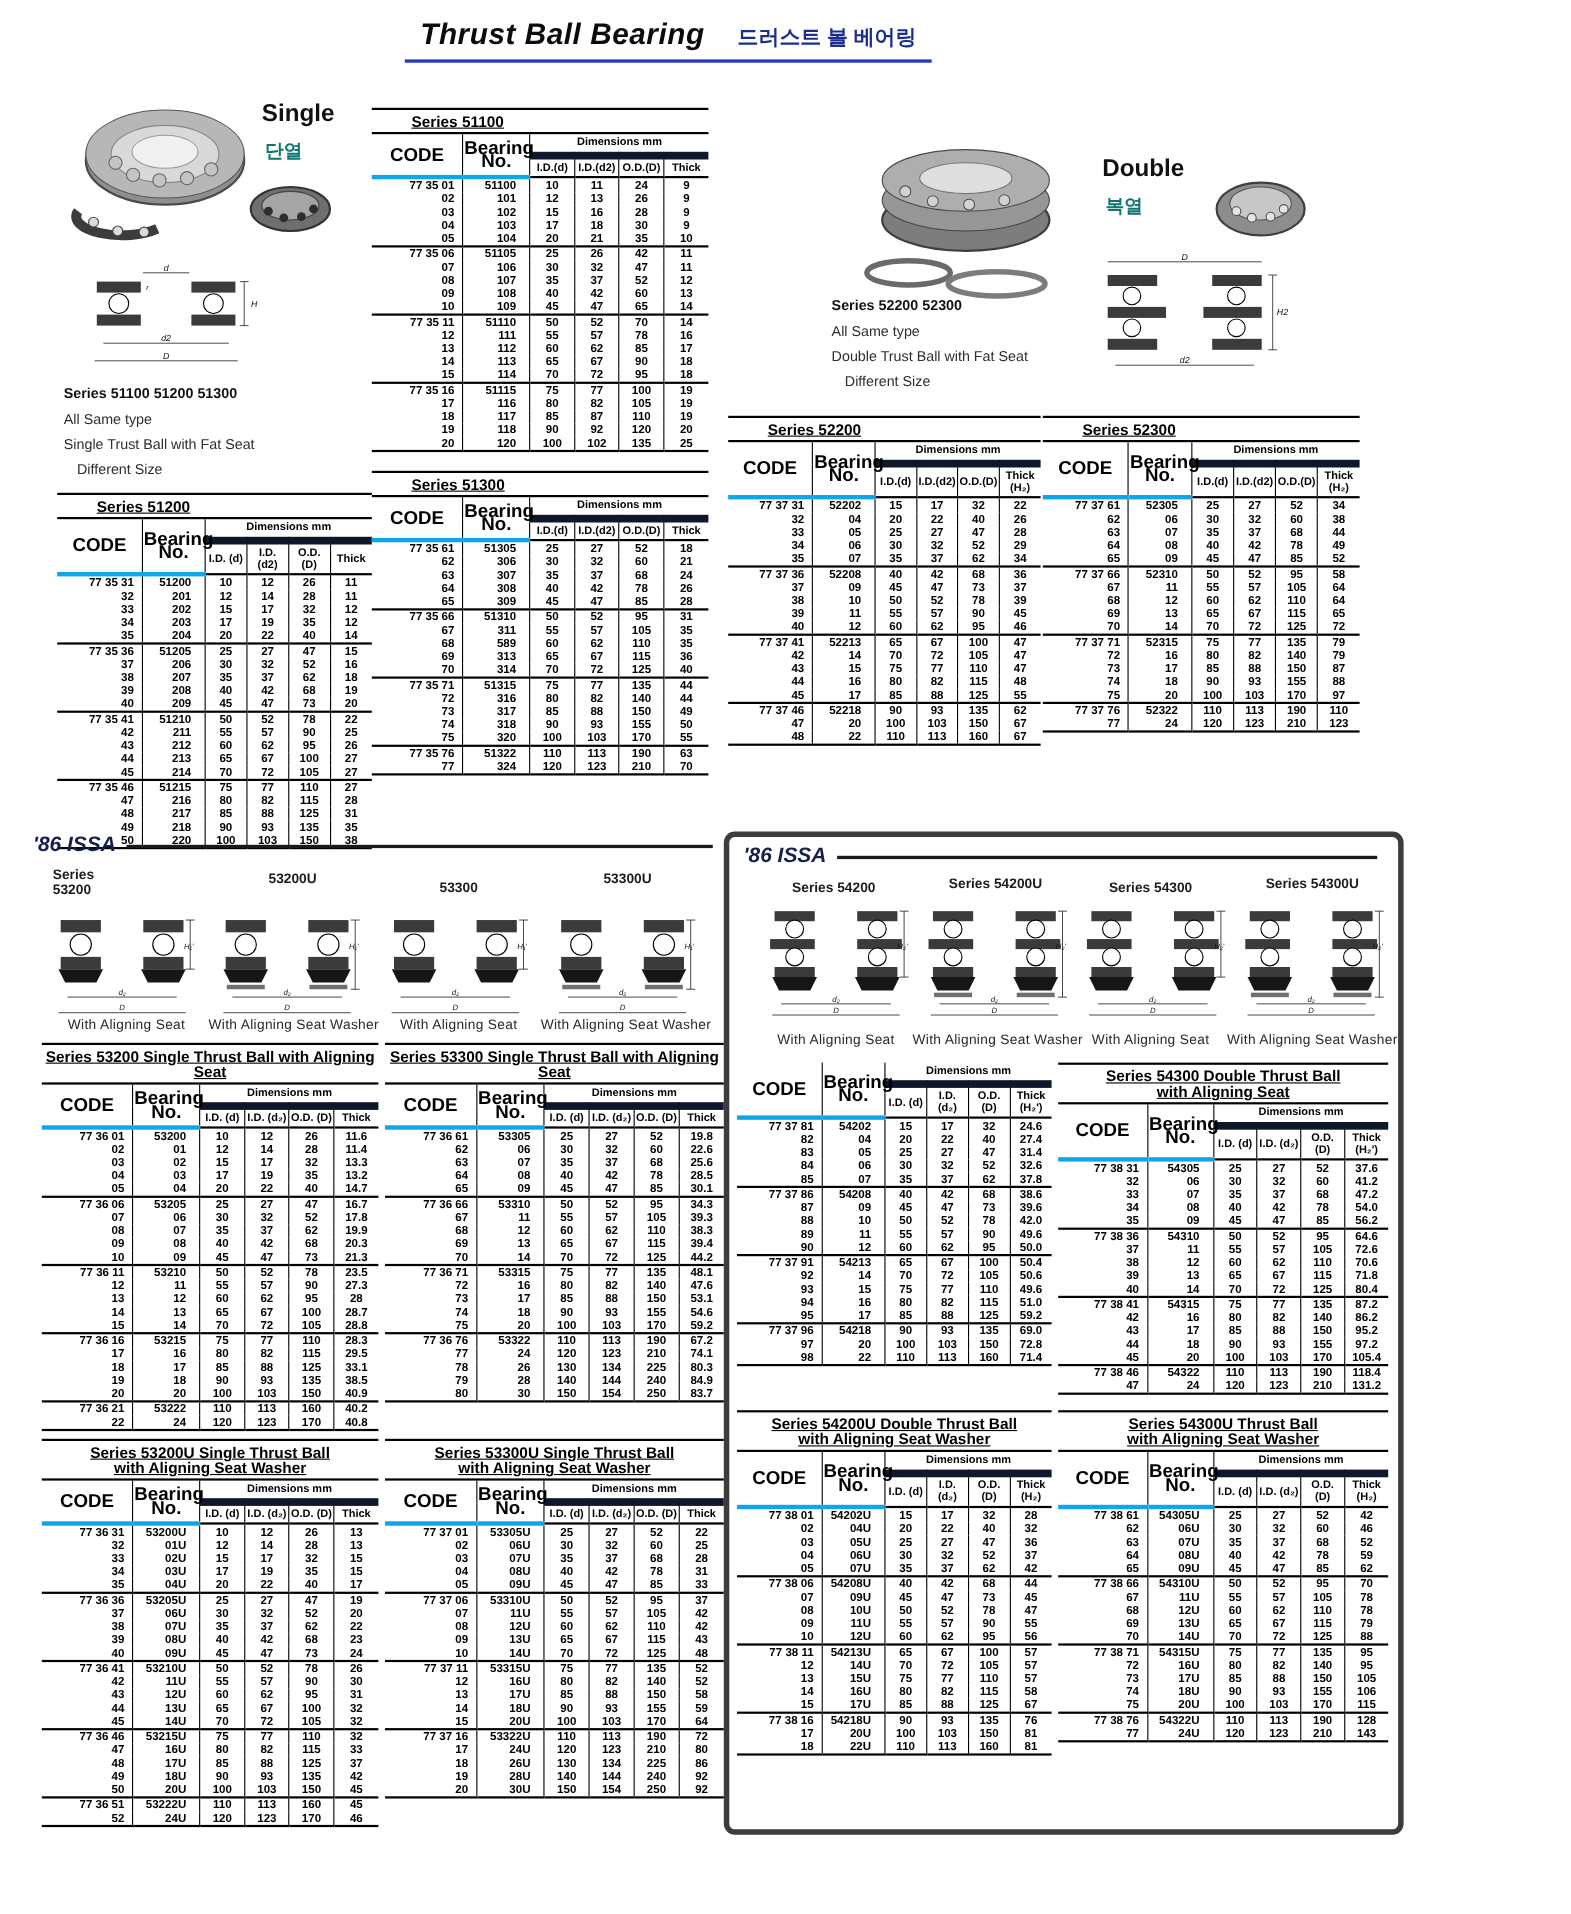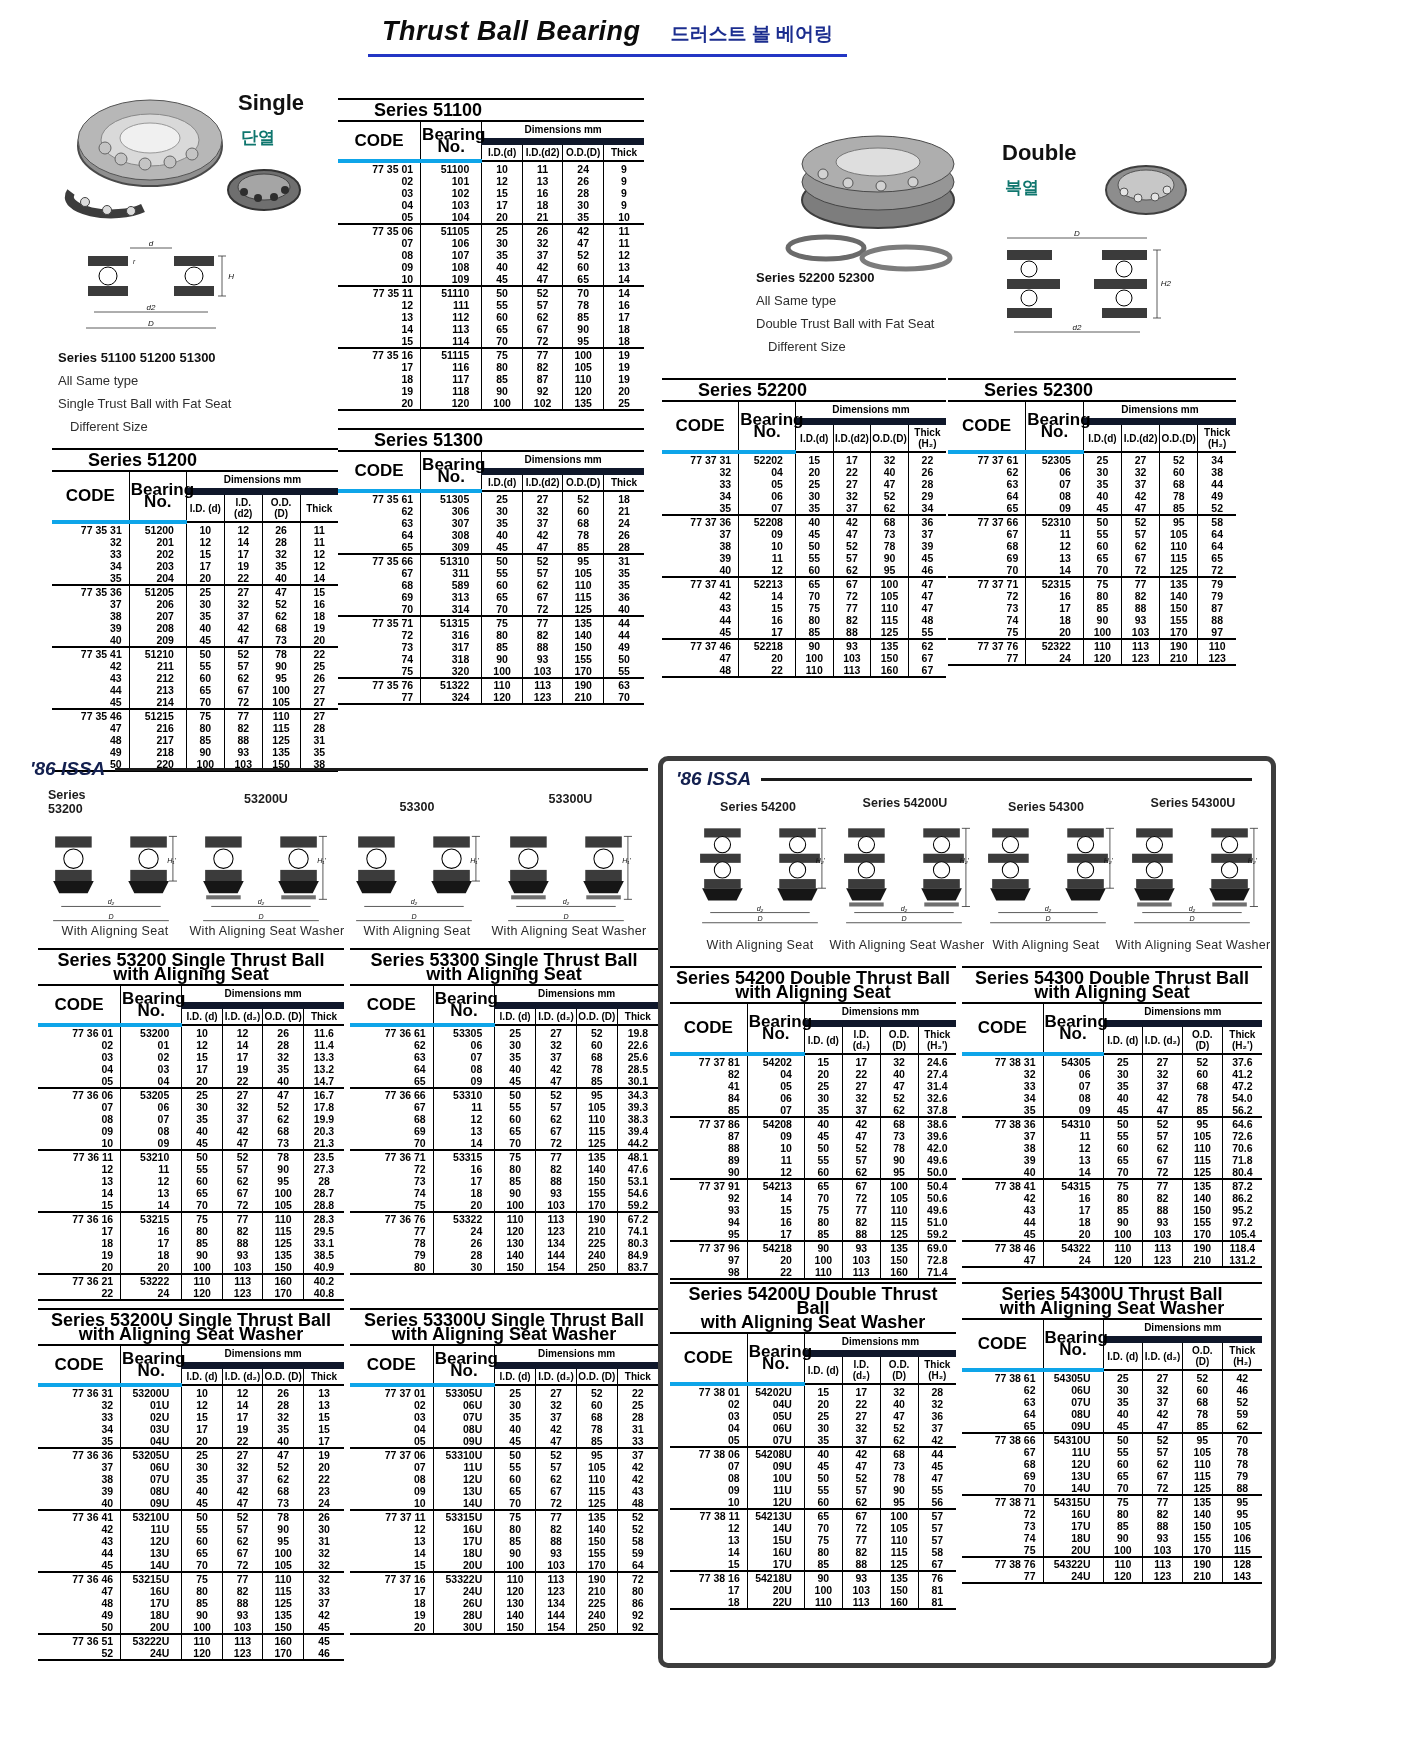--- a/index.html
+++ b/index.html
@@ -25,22 +25,22 @@
   .issa-txt { font-size:19px; font-weight:bold; font-style:italic; color:#13204f; white-space:nowrap; }
   .issa-hdr::after { content:""; flex:1; border-top:3px solid #1a1a1a; }
 
   .issa-box { position:absolute; border:5px solid #3d3d3d; border-radius:10px; }
 
   .dlabel { position:absolute; font-size:12.5px; font-weight:bold; color:#1c1c1c; white-space:pre-line; text-align:center; }
   .dcap   { position:absolute; font-size:12.5px; color:#2a2a2a; text-align:center; letter-spacing:0.3px; }
 
   
   .stable { position:absolute; }
-  .ttl { border-top:2px solid #000; border-bottom:2px solid #000; font-weight:bold; font-size:18px;
-         padding:3px 2px 3px 36px; line-height:14px; }
+  .ttl { border-top:2px solid #000; border-bottom:2px solid #000; font-weight:bold; font-size:14px;
+         padding:3px 2px 3px 36px; line-height:14px;text-decoration:underline; }
   .ttl.ctr { text-align:center; padding-left:2px; }
   .bt { width:100%; border-collapse:collapse; table-layout:fixed; }
   .bt th, .bt td { font-size:10.5px; font-weight:bold; line-height:12px; padding:0 2px;
                    text-align:center; vertical-align:middle; border-right:1px solid #000; }
   .bt th:last-child, .bt td:last-child { border-right:none; }
   .bt .hb { font-size:17px; line-height:12px; padding:3px 1px; border-bottom:4px solid #0ea5e9;text-align:center; }
   .bt .hd { font-size:10px; padding:2px 1px; border-bottom:7px solid #0f172a; }
   .bt .hc { font-size:10px; padding:2px 1px; border-bottom:2px solid #000; line-height:11px;margin-top:26px; }
   .bt tr.g td { border-top:2px solid #000; }
   .bt tr:last-child td { border-bottom:2.5px solid #000; }
@@ -2015,21 +2015,20 @@
         <line x1="8" y1="101" x2="122" y2="101" stroke="#333" stroke-width="0.8"></line>
         <text class="dimtxt" x="65" y="99.5" font-size="7" text-anchor="middle" fill="#111">D</text>
       </svg></div>
 
   <div class="dcap" style="left:686px;top:938px;width:148px">With Aligning Seat</div>
   <div class="dcap" style="left:829px;top:938px;width:156px">With Aligning Seat Washer</div>
   <div class="dcap" style="left:974px;top:938px;width:144px">With Aligning Seat</div>
   <div class="dcap" style="left:1114px;top:938px;width:158px">With Aligning Seat Washer</div>
 
   <div class="stable" style="left:670px;top:966px;width:286px">
-      <div class="ttl ctr">Series 54200 Double Thrust Ball with Aligning Seat</div>
       <table class="bt">
         <colgroup>
           <col class="c0">
           <col class="c1">
           <col>
           <col>
           <col>
           <col>
         </colgroup>
         <tbody>
@@ -2054,21 +2053,21 @@
           </tr>
           <tr class="">
             <td class="code">82</td>
             <td class="brg">04</td>
             <td>20</td>
             <td>22</td>
             <td>40</td>
             <td>27.4</td>
           </tr>
           <tr class="">
-            <td class="code">41</td>
+            <td class="code">83</td>
             <td class="brg">05</td>
             <td>25</td>
             <td>27</td>
             <td>47</td>
             <td>31.4</td>
           </tr>
           <tr class="">
             <td class="code">84</td>
             <td class="brg">06</td>
             <td>30</td>

